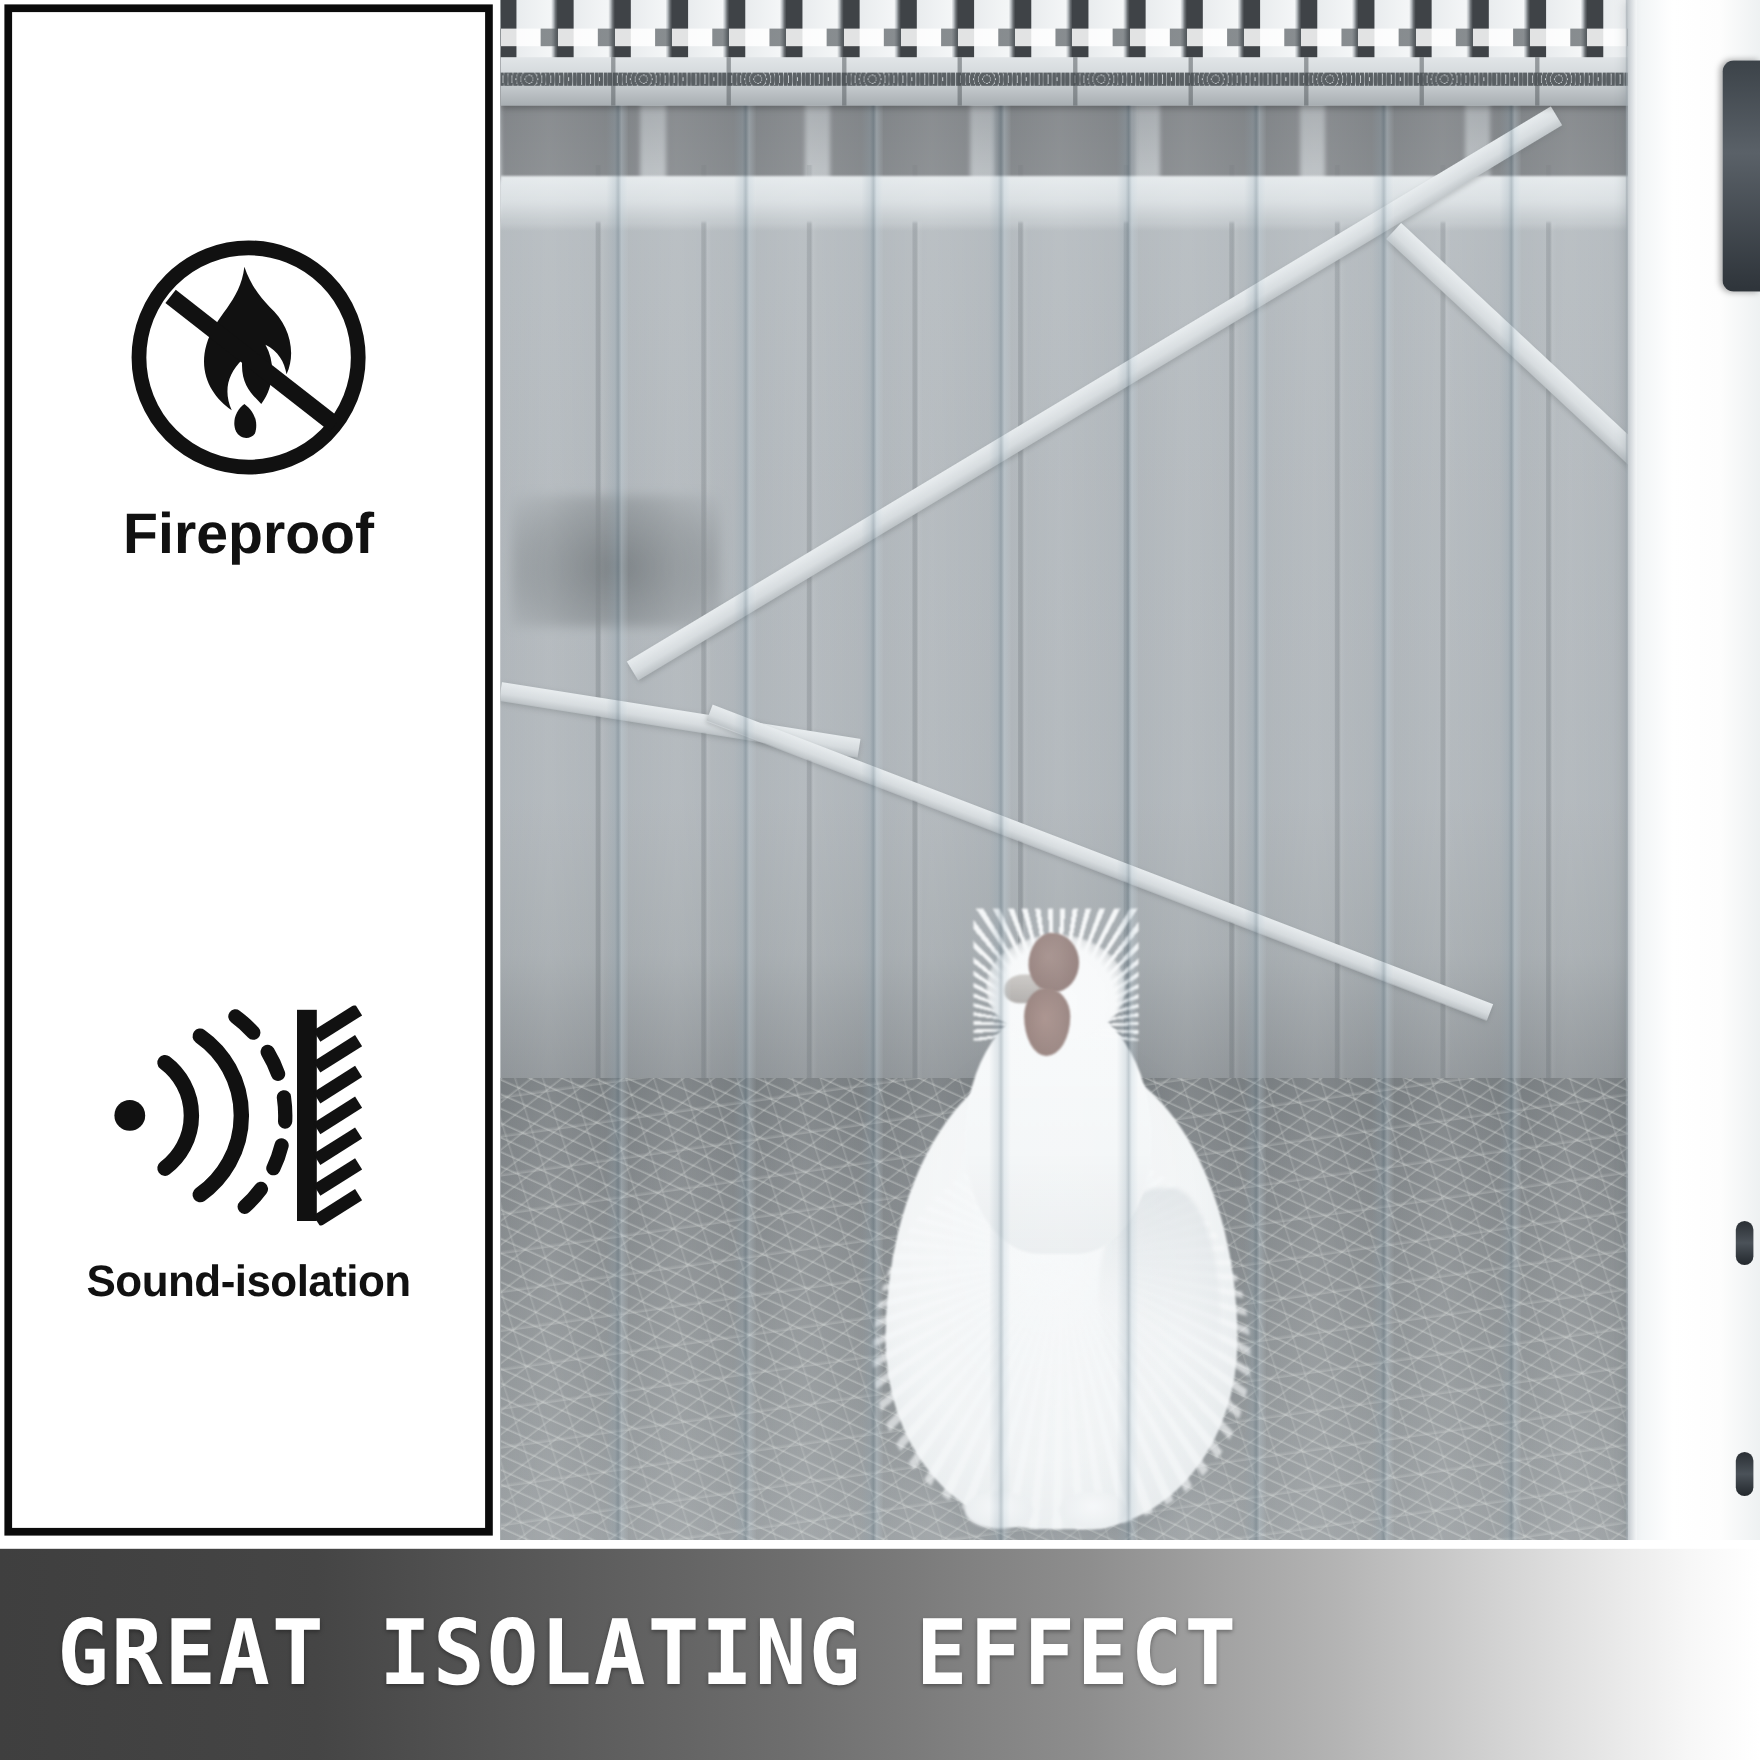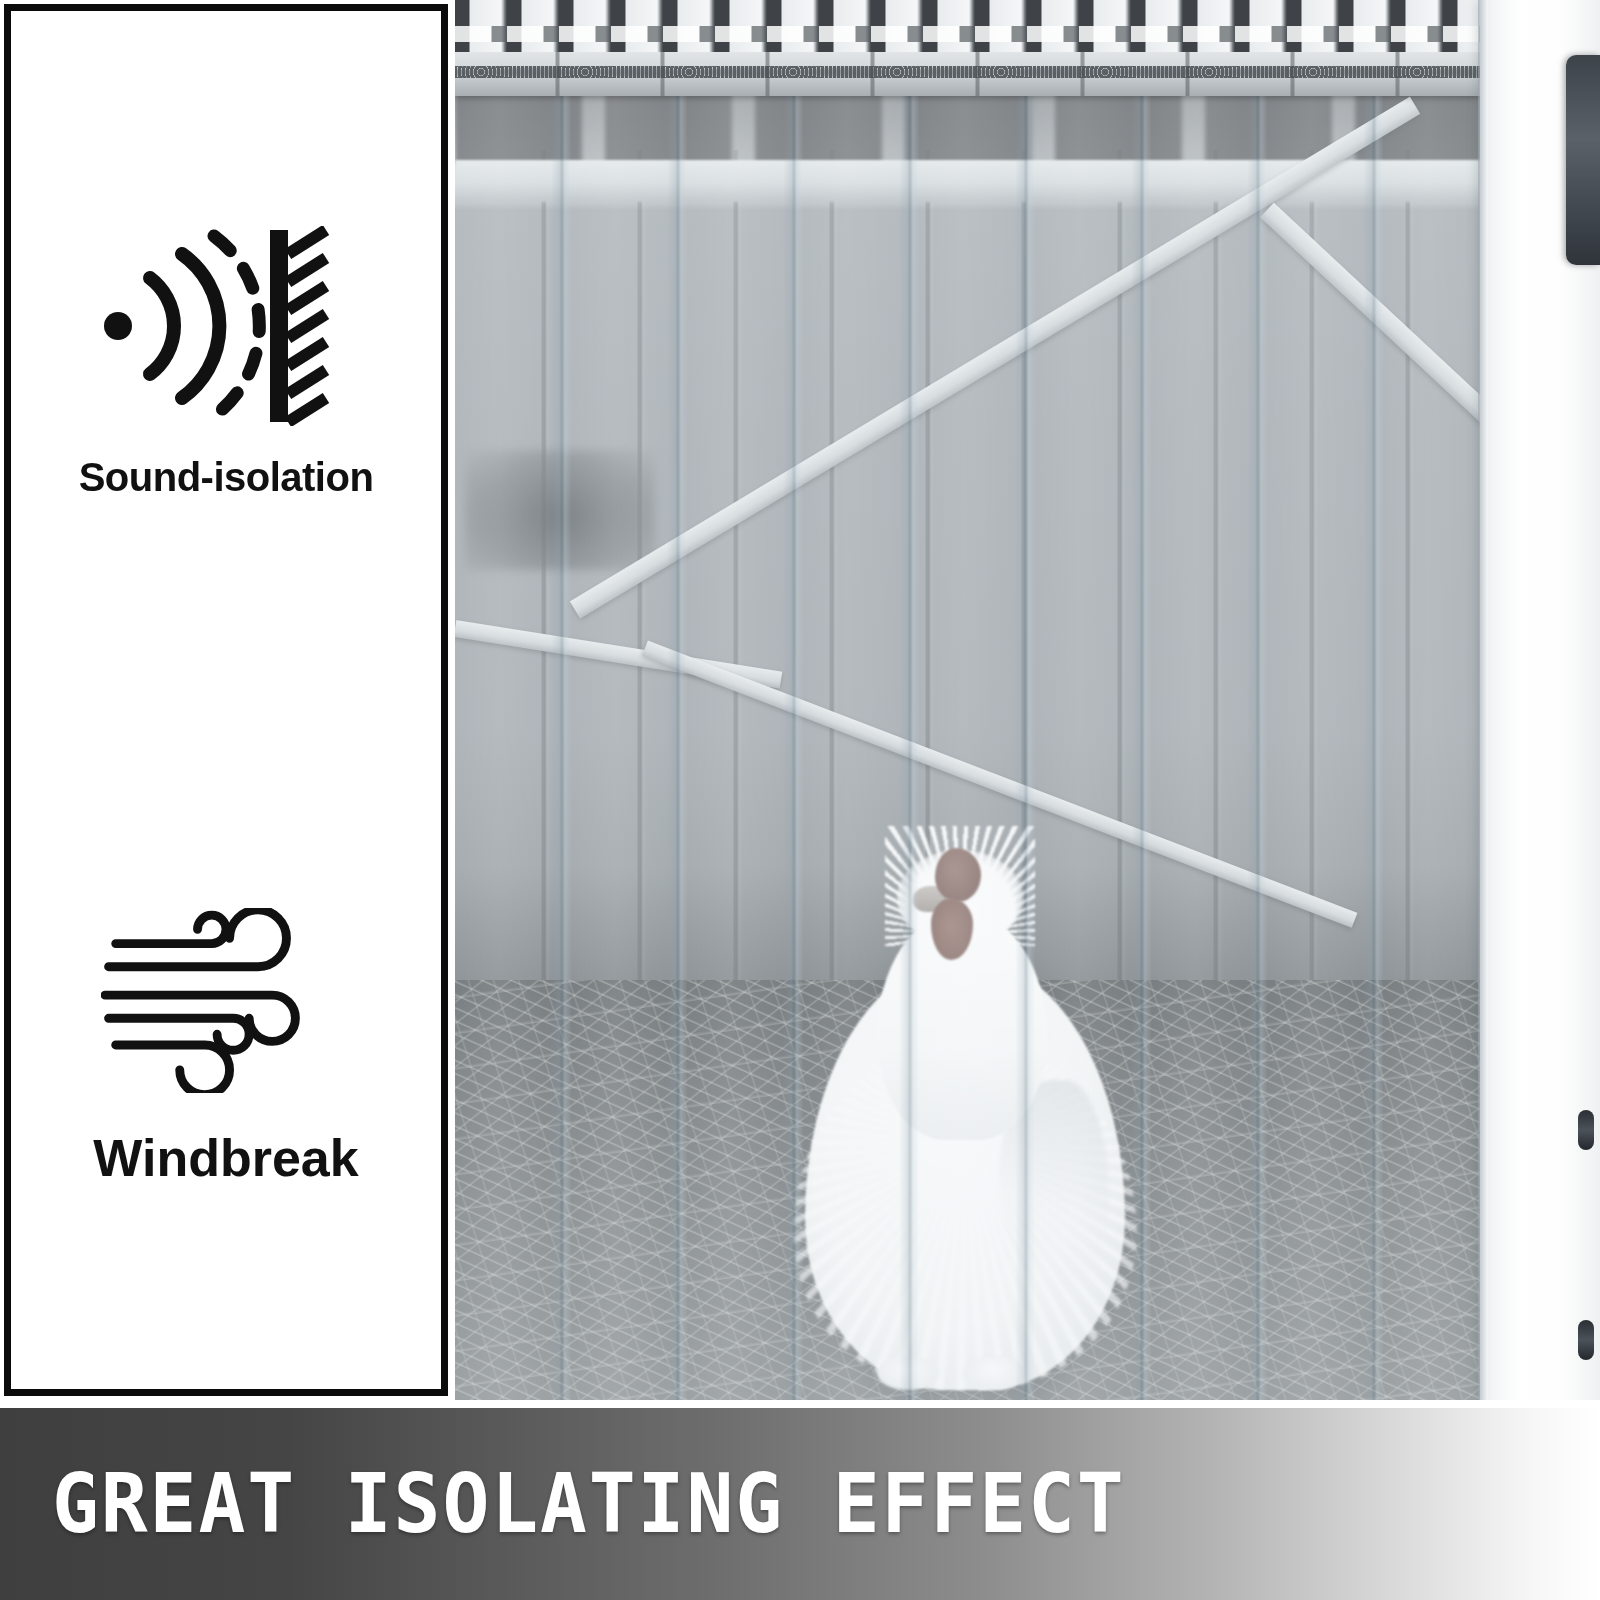--- a/index.html
+++ b/index.html
@@ -441,20 +441,32 @@
 
     <div class="door-frame"></div>
     <div class="door-frame-edge"></div>
     <div class="hinge top"></div>
     <div class="latch a"></div>
     <div class="latch b"></div>
   </div>
 
   <div class="panel">
 
+    <div class="feature f-fire">
+      <div class="glyph">
+        <svg width="230" height="230" viewBox="0 0 120 120" aria-hidden="true">
+          <circle cx="60" cy="60" r="52" fill="none" stroke="#111111" stroke-width="7"></circle>
+          <path d="M58 17 C 56 34, 44 40, 40 54 C 36 68, 43 79, 52 85 C 48 76, 50 68, 57 61 C 56 72, 61 77, 66 82 C 72 74, 73 63, 68 54 C 74 57, 77 62, 78 68 C 83 57, 79 44, 70 36 C 66 32, 61 26, 58 17 Z" fill="#111111"></path>
+          <path d="M54 95 C 52 90, 54 85, 58 82 C 62 85, 65 90, 63 96 C 61 99, 56 99, 54 95 Z" fill="#111111"></path>
+          <line x1="23" y1="31" x2="101" y2="92" stroke="#111111" stroke-width="8" stroke-linecap="butt"></line>
+          <path d="M58 17 C 56 34, 44 40, 40 54 C 36 68, 43 79, 52 85 C 48 76, 50 68, 57 61 C 56 72, 61 77, 66 82 C 72 74, 73 63, 68 54 C 74 57, 77 62, 78 68 C 83 57, 79 44, 70 36 C 66 32, 61 26, 58 17 Z" fill="none" stroke="#ffffff" stroke-width="0"></path>
+        </svg>
+      </div>
+      <div class="label">Fireproof</div>
+    </div>
 
     <div class="feature f-sound">
       <div class="glyph">
         <svg width="280" height="200" viewBox="0 0 140 100" aria-hidden="true">
           <circle cx="16" cy="50" r="7" fill="#111111"></circle>
           <path d="M32 26 A 30 30 0 0 1 32 74" fill="none" stroke="#111111" stroke-width="7" stroke-linecap="round"></path>
           <path d="M48 14 A 44 44 0 0 1 48 86" fill="none" stroke="#111111" stroke-width="7" stroke-linecap="round"></path>
           <path d="M64 5 A 56 56 0 0 1 64 95" fill="none" stroke="#111111" stroke-width="6.5" stroke-linecap="round" stroke-dasharray="11 11"></path>
           <rect x="92" y="2" width="9" height="96" fill="#111111"></rect>
           <g stroke="#111111" stroke-width="6">
@@ -464,38 +476,19 @@
             <line x1="101" y1="56" x2="120" y2="44"></line>
             <line x1="101" y1="70" x2="120" y2="58"></line>
             <line x1="101" y1="84" x2="120" y2="72"></line>
             <line x1="101" y1="98" x2="120" y2="86"></line>
           </g>
         </svg>
       </div>
       <div class="label">Sound-isolation</div>
     </div>
 
-    <div class="feature f-wind">
-      <div class="glyph">
-        <svg width="250" height="185" viewBox="0 0 140 104" aria-hidden="true">
-          <g fill="none" stroke="#111111" stroke-width="5" stroke-linecap="round">
-
-            <path d="M8 20 H 62 A 8 8 0 1 0 54 12"></path>
-
-            <path d="M4 33 H 88 A 16 16 0 1 0 72 17"></path>
-
-            <path d="M2 49 H 96 A 13 13 0 1 1 83 62"></path>
-
-            <path d="M4 62 H 74 A 9 9 0 1 1 65 71"></path>
-
-            <path d="M8 77 H 58 A 14 14 0 1 1 44 91"></path>
-          </g>
-        </svg>
-      </div>
-      <div class="label">Windbreak</div>
-    </div>
   </div>
 
   <div class="banner">
     <div class="banner-text">GREAT ISOLATING EFFECT</div>
   </div>
 
 </div>
 
 </body></html>

